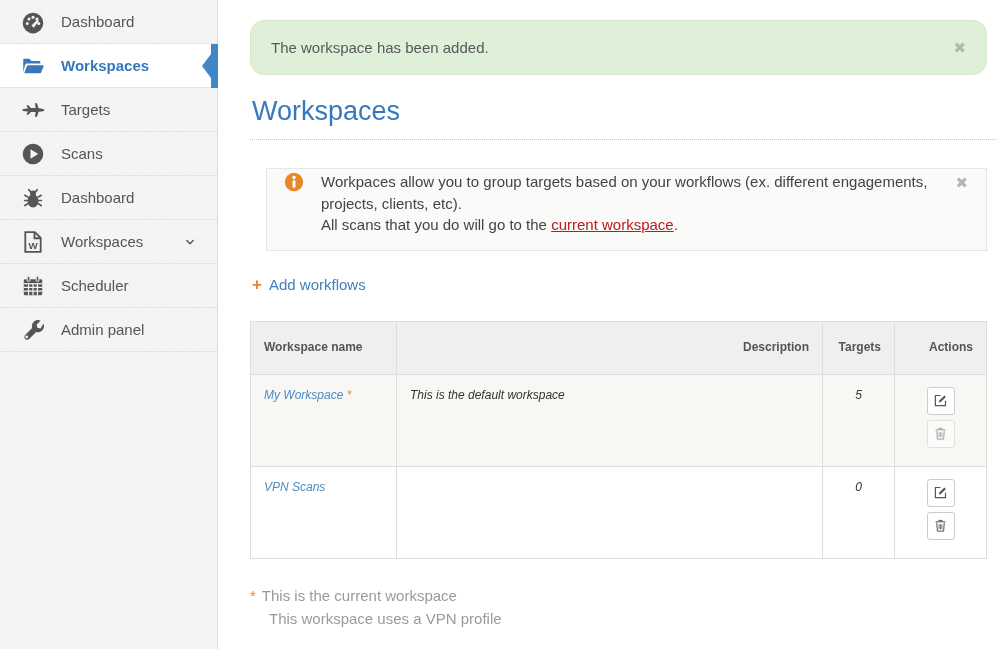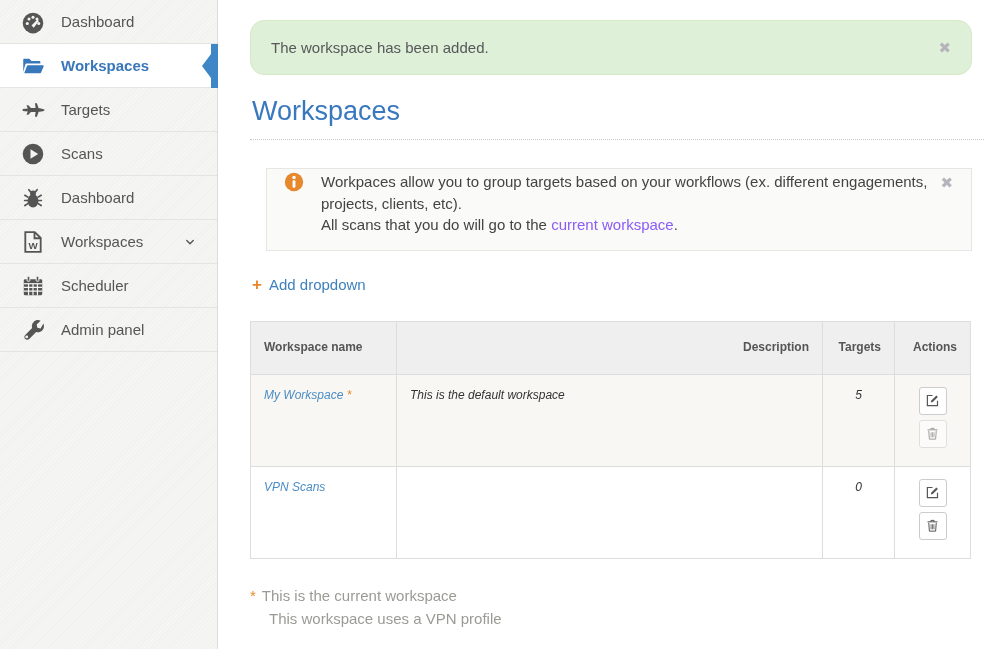--- a/index.html
+++ b/index.html
@@ -57,40 +57,40 @@
   .page-title { color: #3878be; font-size: 27px; font-weight: 400; margin: 21px 0 12px 2px; }
   .title-rule { border: none; border-top: 1px dotted #c9c9c9; margin: 0 -12px 28px 0; }
 
   .info-box {
     background: #fafaf9; border: 1px solid #e6e6e4;
     display: flex; align-items: flex-start;
     padding: 2px 18px 14px 0;
     font-size: 15px; color: #444; line-height: 21.5px; margin-left: 16px;
   }
   .info-icon-wrap { flex: 0 0 54px; display: flex; align-items: center; justify-content: center; }
-  .info-link { color: #8b5cf6; cursor: pointer; }
+  .info-link { color: #b91c1c; text-decoration: underline; cursor: pointer; }
   .info-box .close-x { align-self: flex-start; margin-top: 4px; }
 
   .add-link {
     display: inline-flex; align-items: baseline; gap: 7px;
     margin: 24px 0 0 2px; color: #3f81bd; font-size: 15px;
     text-decoration: none; cursor: pointer;
   }
   .plus { color: #e8882d; font-weight: 700; font-size: 17px; }
 
   table.ws-table { border-collapse: collapse; width: 720px; margin-top: 26px; font-size: 12px; table-layout: fixed; }
   .ws-table th, .ws-table td { border: 1px solid #ddd; }
   .ws-table th {
     background: #f0eff0; color: #555; font-weight: 700;
     height: 53px; padding: 6px 13px; text-align: right; line-height: 21px;
   }
   th.col-name  { width: 146px; text-align: left; }
   th.col-desc  { width: 426px; }
   th.col-targets { width: 72px; }
-  th.col-actions { width: 76px; }
+  th.col-actions { width: 92px; }
   .ws-table td { vertical-align: top; padding: 13px; height: 77px; background: #fff; font-style: italic; }
   tr.current td { background: #f9f7f3; }
   td.name a { color: #4a8cc4; text-decoration: none; cursor: pointer; }
   .star { color: #e8882d; }
   td.num { text-align: center; }
   td.actions { text-align: center; padding-top: 12px; }
   .action-btn {
     width: 28px; height: 28px; background: #fff; border: 1px solid #ccc; border-radius: 3px;
     display: inline-flex; align-items: center; justify-content: center;
     color: #555; cursor: pointer; padding: 0; margin: 0 0 5px;
@@ -231,21 +231,21 @@
     </span>
     <div class="info-text">
       <div>Workpaces allow you to group targets based on your workflows (ex. different engagements, projects, clients, etc).</div>
       <div><span>All scans that you do will go to the </span><a class="info-link">current workspace</a><span>.</span></div>
     </div>
     <button class="close-x">✖</button>
   </div>
 
   <a class="add-link">
     <span class="plus">+</span>
-    <span>Add dropdown</span>
+    <span>Add workflows</span>
   </a>
 
   <table class="ws-table">
     <thead>
       <tr>
         <th class="col-name">Workspace name</th>
         <th class="col-desc">Description</th>
         <th class="col-targets">Targets</th>
         <th class="col-actions">Actions</th>
       </tr>

